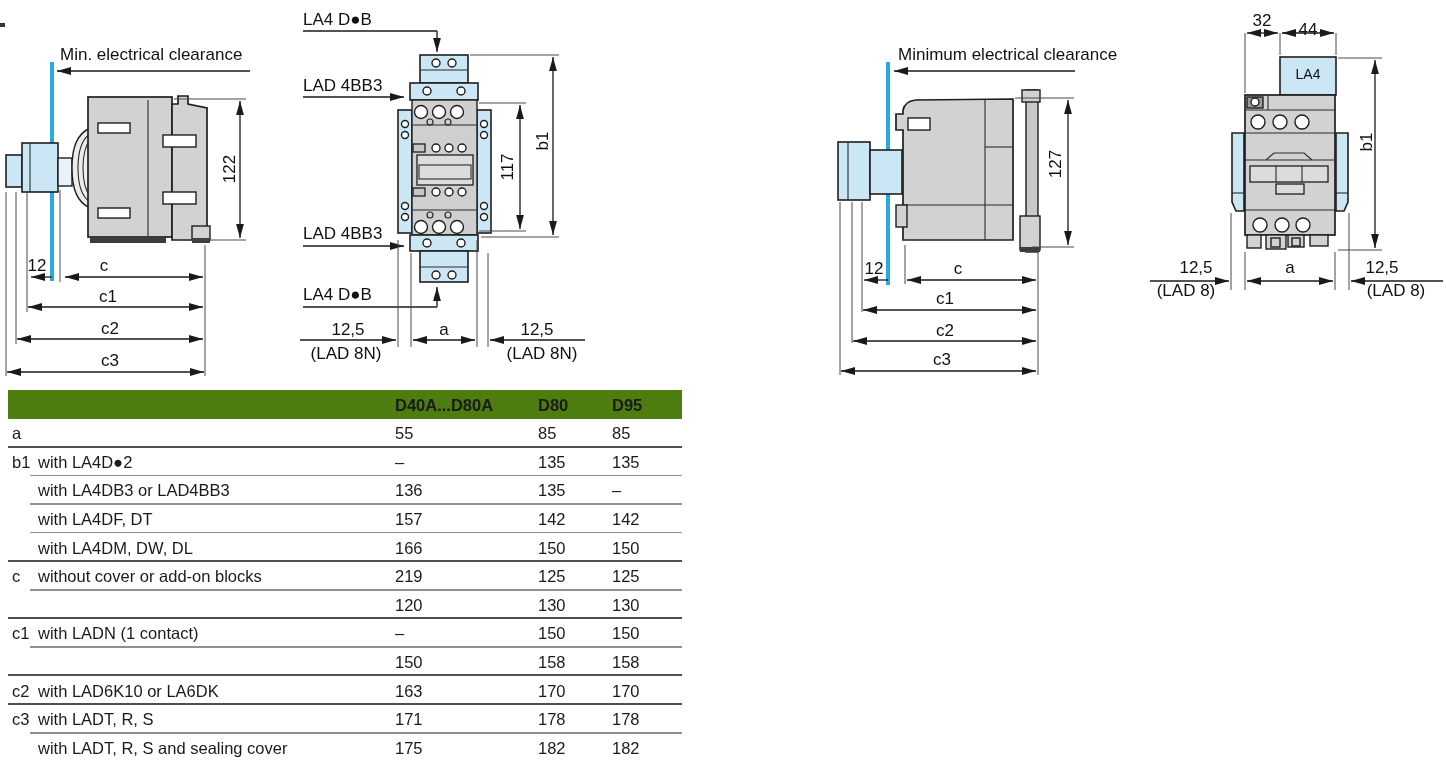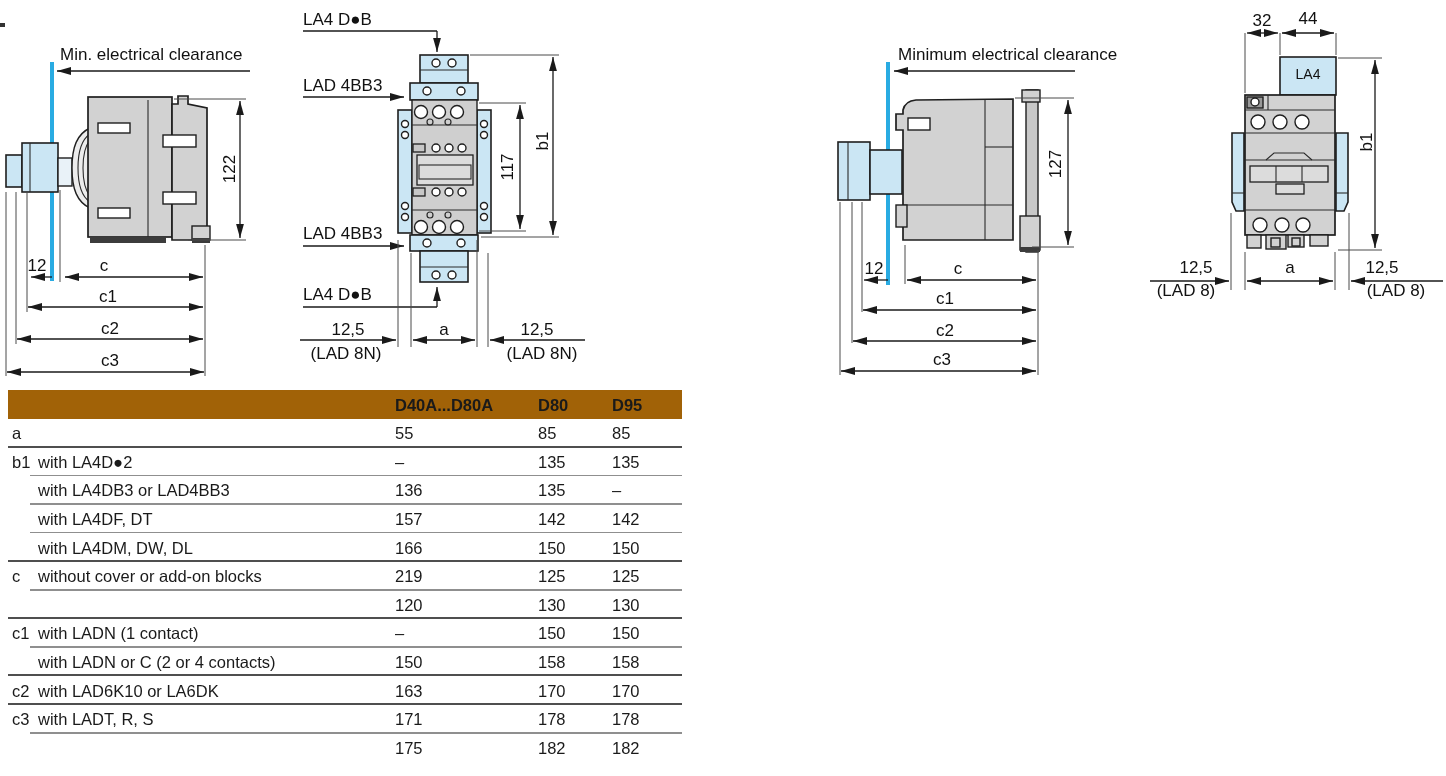--- a/index.html
+++ b/index.html
@@ -16,21 +16,21 @@
   .out2{stroke:#1f1f1f;stroke-width:1.4;}
   .dim{stroke:#1a1a1a;stroke-width:1.3;fill:none;}
   .ext{stroke:#4a4a4a;stroke-width:1;fill:none;}
   .cyan{stroke:#29abe2;stroke-width:4;fill:none;}
   .dark{fill:#3c3c3c;stroke:none;}
   .lbl{position:absolute;font-size:17px;line-height:19px;color:#111;white-space:nowrap;}
   .ctr{transform:translateX(-50%);}
   .rot{transform:translate(-50%,-50%) rotate(-90deg);}
   .big{font-size:14px;}
   .dim-table{position:absolute;left:8px;top:390px;width:674px;font-size:16.5px;color:#1a1a1a;}
-  .t-head{position:relative;height:29px;background:#a16207;font-weight:bold;}
+  .t-head{position:relative;height:29px;background:#4d7c0f;font-weight:bold;}
   .t-row{position:relative;height:28.6px;}
   .cell{position:absolute;top:50%;transform:translateY(-50%);white-space:nowrap;}
   .c-dim{left:4px;}
   .c-desc{left:30px;}
   .c-v1{left:387px;}
   .c-v2{left:530px;}
   .c-v3{left:604px;}
   .sep-dark::after{content:"";position:absolute;left:0;right:0;bottom:0;height:2px;background:#4f4f4f;}
   .sep-gray::after{content:"";position:absolute;left:22px;right:0;bottom:0;height:1.5px;background:#8f8f8f;}
 </style>
@@ -299,21 +299,21 @@
 
 <div class="lbl" style="left:898px;top:45px;">Minimum electrical clearance</div>
 <div class="lbl rot" style="left:1055px;top:164px;">127</div>
 <div class="lbl ctr" style="left:874px;top:259px;">12</div>
 <div class="lbl ctr" style="left:958px;top:259px;">c</div>
 <div class="lbl ctr" style="left:945px;top:289px;">c1</div>
 <div class="lbl ctr" style="left:945px;top:321px;">c2</div>
 <div class="lbl ctr" style="left:942px;top:350px;">c3</div>
 
 <div class="lbl ctr" style="left:1262px;top:11px;">32</div>
-<div class="lbl ctr" style="left:1308px;top:9px;text-align:center;">44</div>
+<div class="lbl ctr" style="left:1308px;top:20px;text-align:center;">44</div>
 <div class="lbl ctr big" style="left:1308px;top:65px;">LA4</div>
 <div class="lbl rot" style="left:1366px;top:142px;">b1</div>
 <div class="lbl ctr" style="left:1196px;top:258px;">12,5</div>
 <div class="lbl ctr" style="left:1186px;top:281px;">(LAD 8)</div>
 <div class="lbl ctr" style="left:1290px;top:258px;">a</div>
 <div class="lbl ctr" style="left:1382px;top:258px;">12,5</div>
 <div class="lbl ctr" style="left:1396px;top:281px;">(LAD 8)</div>
 
 <div class="dim-table">
   <div class="t-head">
@@ -371,40 +371,40 @@
   </div>
   <div class="t-row sep-gray">
     <span class="cell c-dim">c1</span>
     <span class="cell c-desc">with LADN (1 contact)</span>
     <span class="cell c-v1">–</span>
     <span class="cell c-v2">150</span>
     <span class="cell c-v3">150</span>
   </div>
   <div class="t-row sep-dark">
     <span class="cell c-dim"></span>
-    <span class="cell c-desc">with LADN or C (2 or 4 contacts)</span>
     <span class="cell c-v1">150</span>
     <span class="cell c-v2">158</span>
     <span class="cell c-v3">158</span>
   </div>
   <div class="t-row sep-dark">
     <span class="cell c-dim">c2</span>
     <span class="cell c-desc">with LAD6K10 or LA6DK</span>
     <span class="cell c-v1">163</span>
     <span class="cell c-v2">170</span>
     <span class="cell c-v3">170</span>
   </div>
   <div class="t-row sep-gray">
     <span class="cell c-dim">c3</span>
     <span class="cell c-desc">with LADT, R, S</span>
     <span class="cell c-v1">171</span>
     <span class="cell c-v2">178</span>
     <span class="cell c-v3">178</span>
   </div>
   <div class="t-row">
     <span class="cell c-dim"></span>
+    <span class="cell c-desc">with LADT, R, S and sealing cover</span>
     <span class="cell c-v1">175</span>
     <span class="cell c-v2">182</span>
     <span class="cell c-v3">182</span>
   </div>
 </div>
 
 </div>
 
 </body></html>

